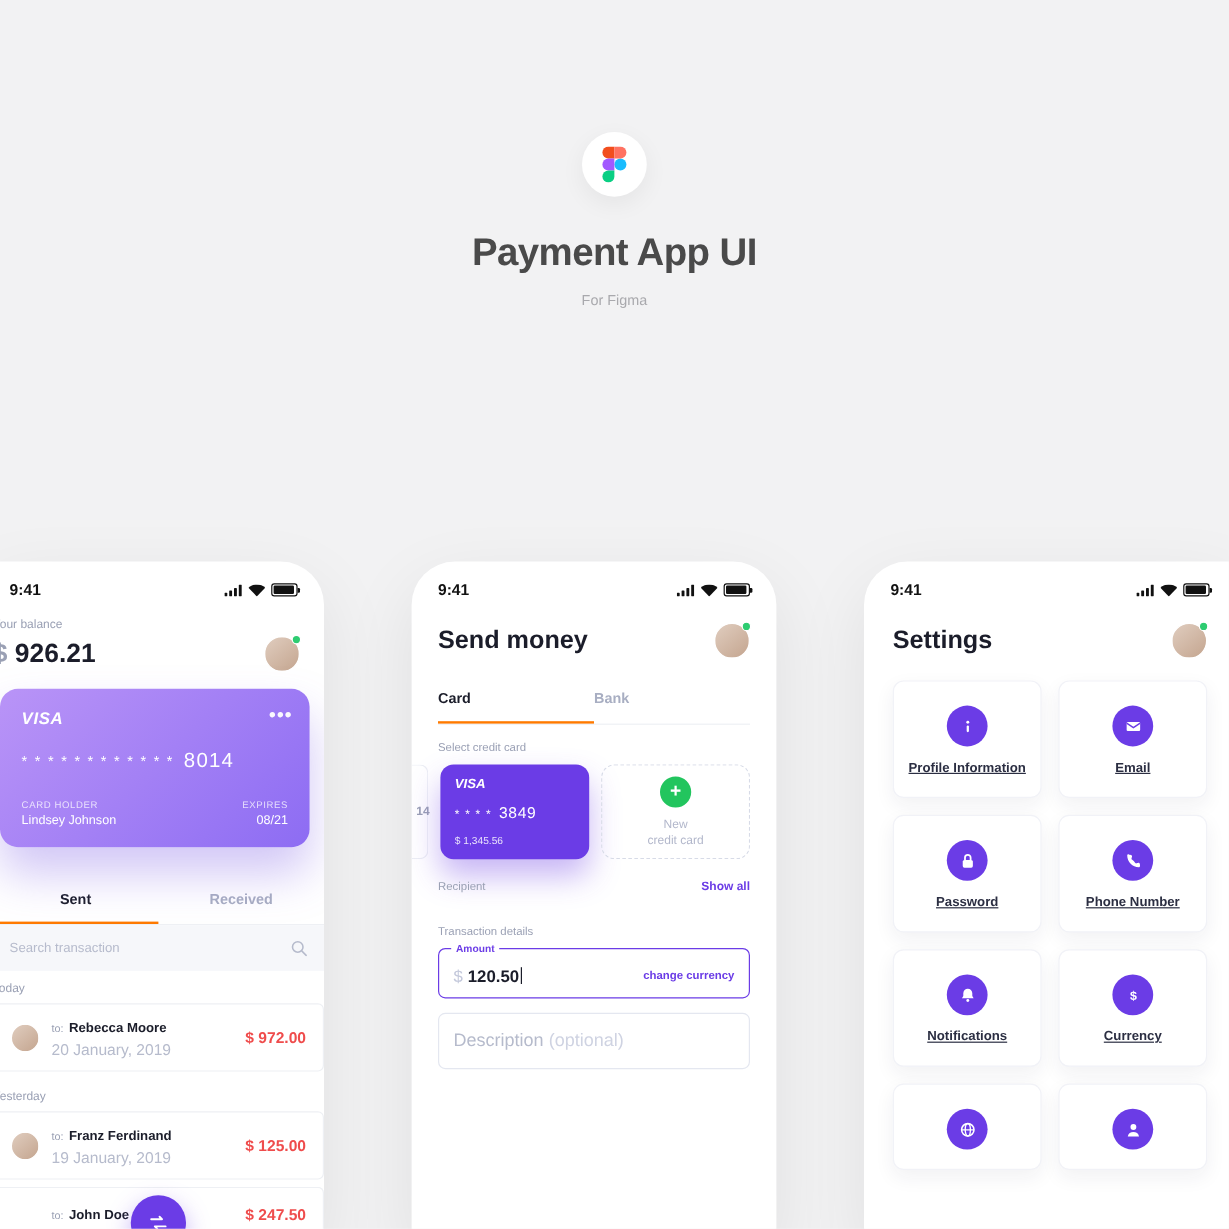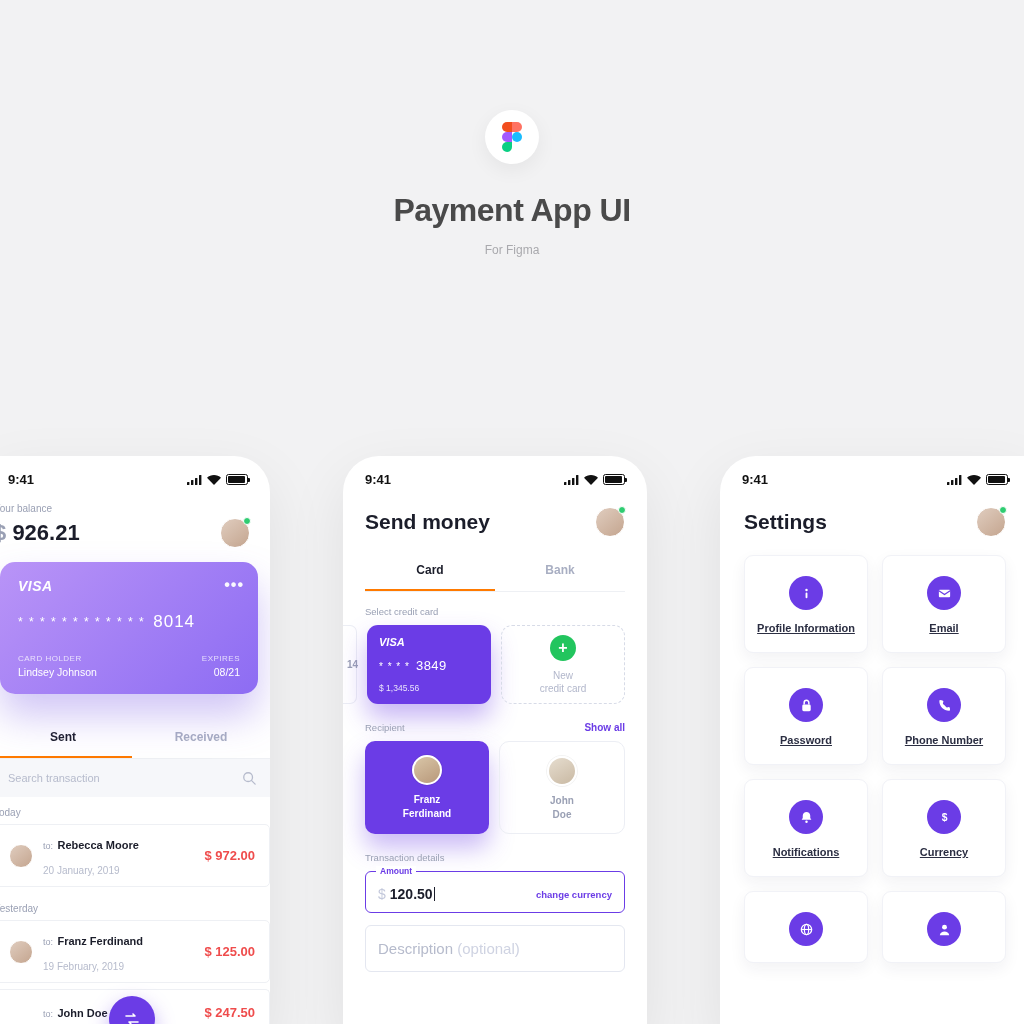--- a/index.html
+++ b/index.html
@@ -59,28 +59,28 @@
 .tab.active { color: #1b1d2a; border-color: #ff7a00; font-weight: 700; }
 
 .search { background: #f6f7fa; margin: 0; padding: 12px 14px; display: flex; justify-content: space-between; align-items: center; color: #b6bbcc; font-size: 11px; }
 .mag { width: 14px; height: 14px; }
 
 .timecat { font-size: 10px; color: #9aa0b4; padding: 10px 2px 6px; }
 .trow { background: #fff; border: 1px solid #eef0f4; border-radius: 5px; margin: 0 0 6px 0; padding: 10px 14px; display: flex; align-items: center; justify-content: space-between; }
 .tleft { display: flex; align-items: center; gap: 10px; }
 .tname-wrap .to { font-size: 9px; color: #9aa0b4; }
 .tname-wrap .nm { font-size: 11px; font-weight: 700; color: #1b1d2a; }
-.tname-wrap .dt { font-size: 10px; color: #b6bbcc; margin-top: 12px; }
+.tname-wrap .dt { font-size: 13px; color: #b6bbcc; margin-top: 2px; }
 .amt { color: #ef4c4c; font-size: 13px; font-weight: 700; }
 .fab { position: absolute; bottom: -8px; left: 50%; transform: translateX(-50%); width: 46px; height: 46px; border-radius: 50%; background: #6b3ce6; display: flex; align-items: center; justify-content: center; box-shadow: 0 8px 20px rgba(107,60,230,0.4); }
 
 
 .mid-head { display: flex; justify-content: space-between; align-items: center; padding: 10px 22px 0; }
 .stabs { display: flex; margin: 16px 22px 0; border-bottom: 1px solid #eef0f4; }
-.stab { flex: 1; text-align: center; padding: 10px 0 12px; font-size: 12px; font-weight: 600; color: #a8aec2; border-bottom: 2px solid transparent; }
+.stab { flex: 1; text-align: left; padding: 10px 0 12px; font-size: 12px; font-weight: 600; color: #a8aec2; border-bottom: 2px solid transparent; }
 .stab.active { color: #1b1d2a; border-color: #ff7a00; font-weight: 700; }
 .field-lbl { font-size: 9.5px; color: #9aa0b4; padding: 14px 22px 8px; }
 
 .cc-row { display: flex; gap: 10px; padding: 0 22px; align-items: stretch; }
 .cc-prev { width: 14px; flex: 0 0 14px; border: 1px solid #eceef4; border-left: none; border-radius: 0 7px 7px 0; display: flex; align-items: center; justify-content: center; font-size: 10px; color: #9aa0b4; font-weight: 600; margin-left: -22px; padding-left: 6px; }
 .mini-card {
   flex: 0 0 124px; background: #6b3ce6; color: #fff; border-radius: 11px; padding: 11px 12px;
   box-shadow: 0 14px 26px rgba(107,60,230,0.38);
 }
 .mini-card .brand { font-size: 11px; font-weight: 800; font-style: italic; }
@@ -210,21 +210,21 @@
       <div class="amt">$ 972.00</div>
     </div>
 
     <div class="timecat">Yesterday</div>
     <div class="trow">
       <div class="tleft">
         <div class="avatar sm"></div>
         <div class="tname-wrap">
           <span class="to">to:</span>
           <span class="nm">Franz Ferdinand</span>
-          <div class="dt">19 February, 2019</div>
+          <div class="dt">19 January, 2019</div>
         </div>
       </div>
       <div class="amt">$ 125.00</div>
     </div>
     <div class="trow" style="margin-bottom:0;border-bottom:none;border-radius:5px 5px 0 0;">
       <div class="tleft">
         <div class="avatar sm" style="visibility:hidden"></div>
         <div class="tname-wrap">
           <span class="to">to:</span>
           <span class="nm">John Doe</span>
@@ -283,32 +283,20 @@
         <div class="plusdot">+</div>
         <div style="white-space:pre-line;line-height:1.3">New
 credit card</div>
       </div>
     </div>
 
     <div class="recip-head">
       <span class="label-sm">Recipient</span>
       <span class="showall">Show all</span>
     </div>
-    <div class="recips">
-      <div class="rcard sel">
-        <div class="ravatar"></div>
-        <div class="rname" style="white-space:pre-line">Franz
-Ferdinand</div>
-      </div>
-      <div class="rcard un">
-        <div class="ravatar" style="background:linear-gradient(150deg,#e6ddcf,#c9b9a3)"></div>
-        <div class="rname" style="white-space:pre-line">John
-Doe</div>
-      </div>
-    </div>
 
     <div class="td-lbl">Transaction details</div>
     <div class="amtbox">
       <span class="legend">Amount</span>
       <span class="amt-in">
         <span class="c">$</span><span>120.50</span><span class="cursor"></span>
       </span>
       <span class="change-c">change currency</span>
     </div>
     <div class="descbox">

